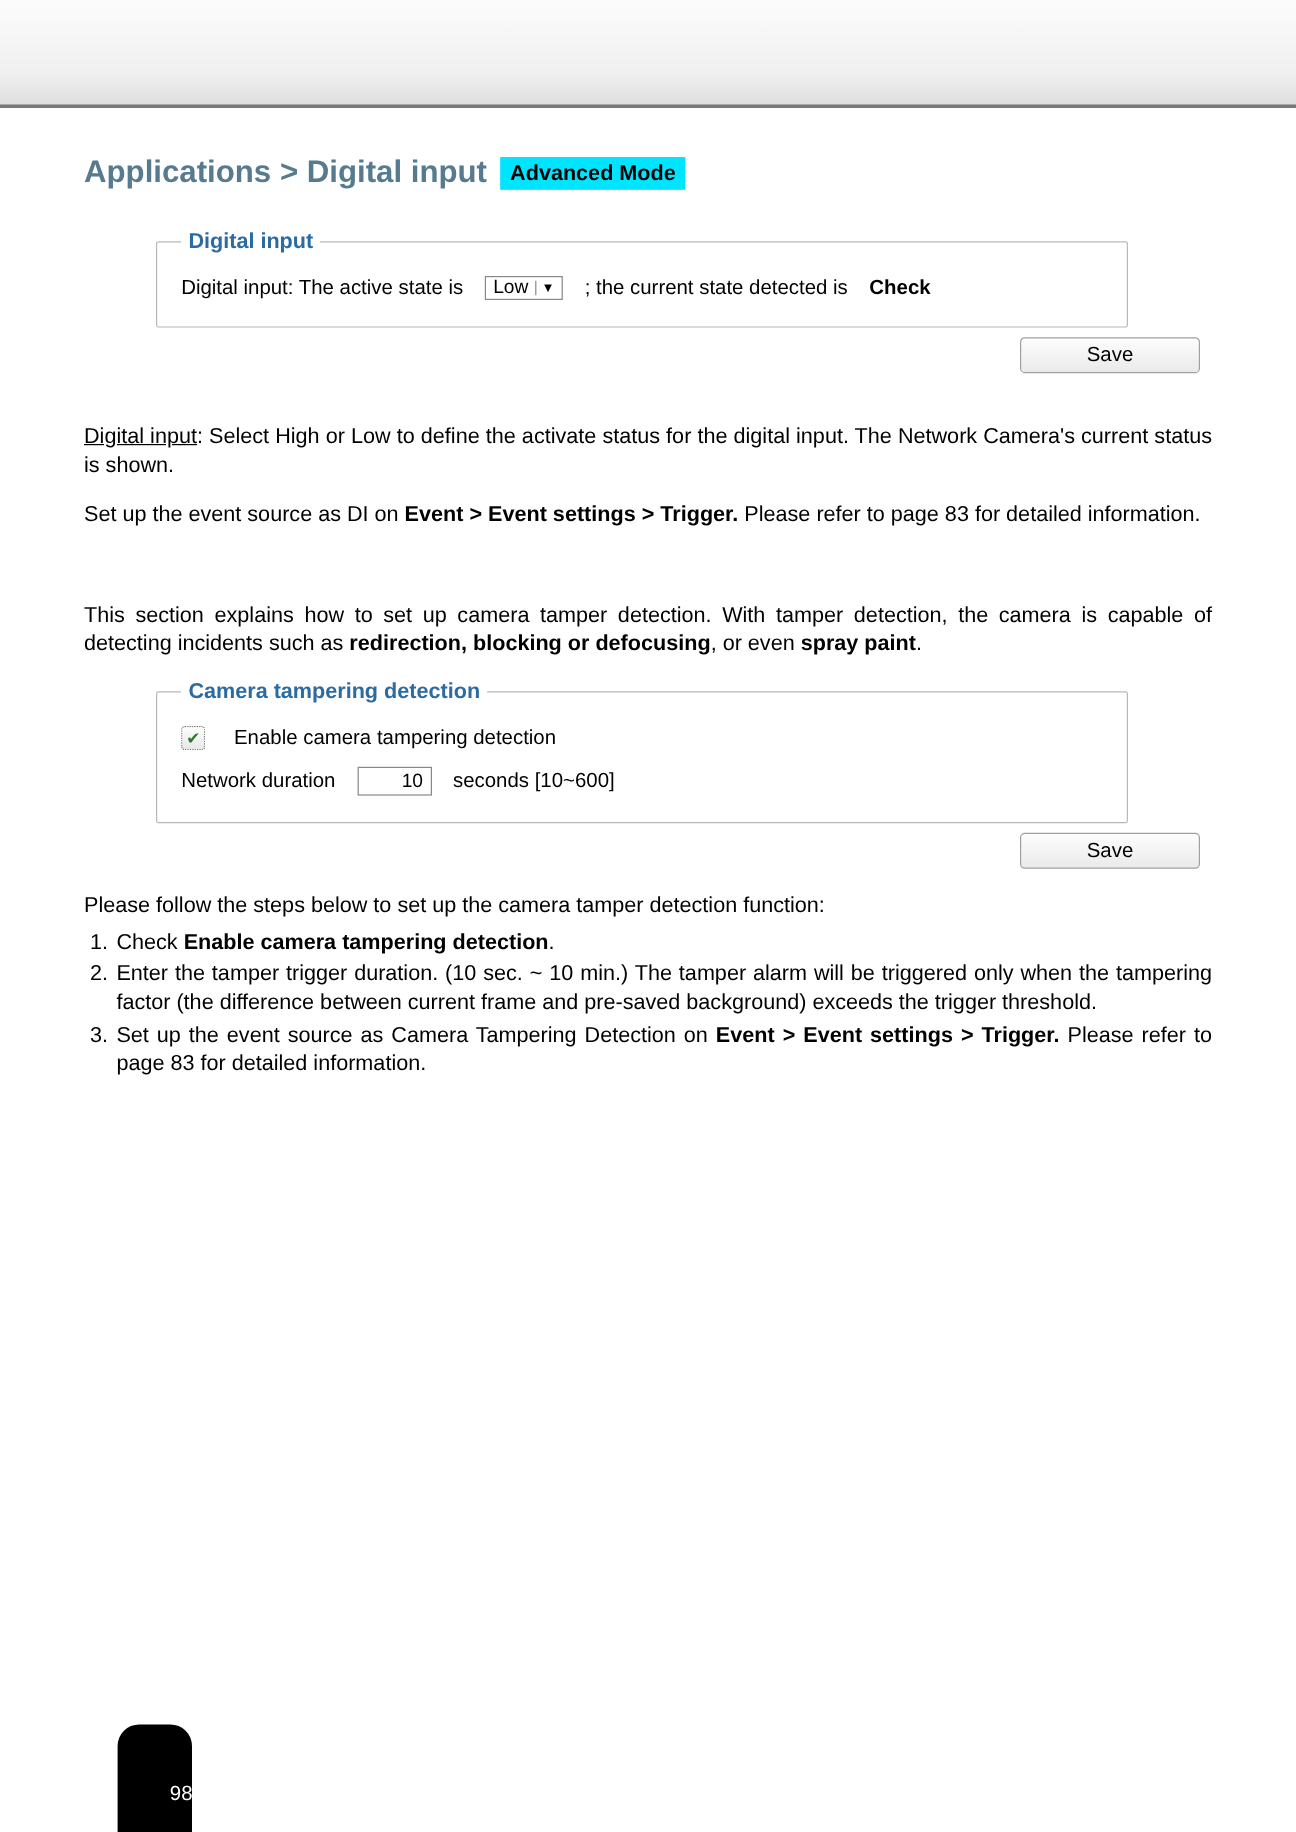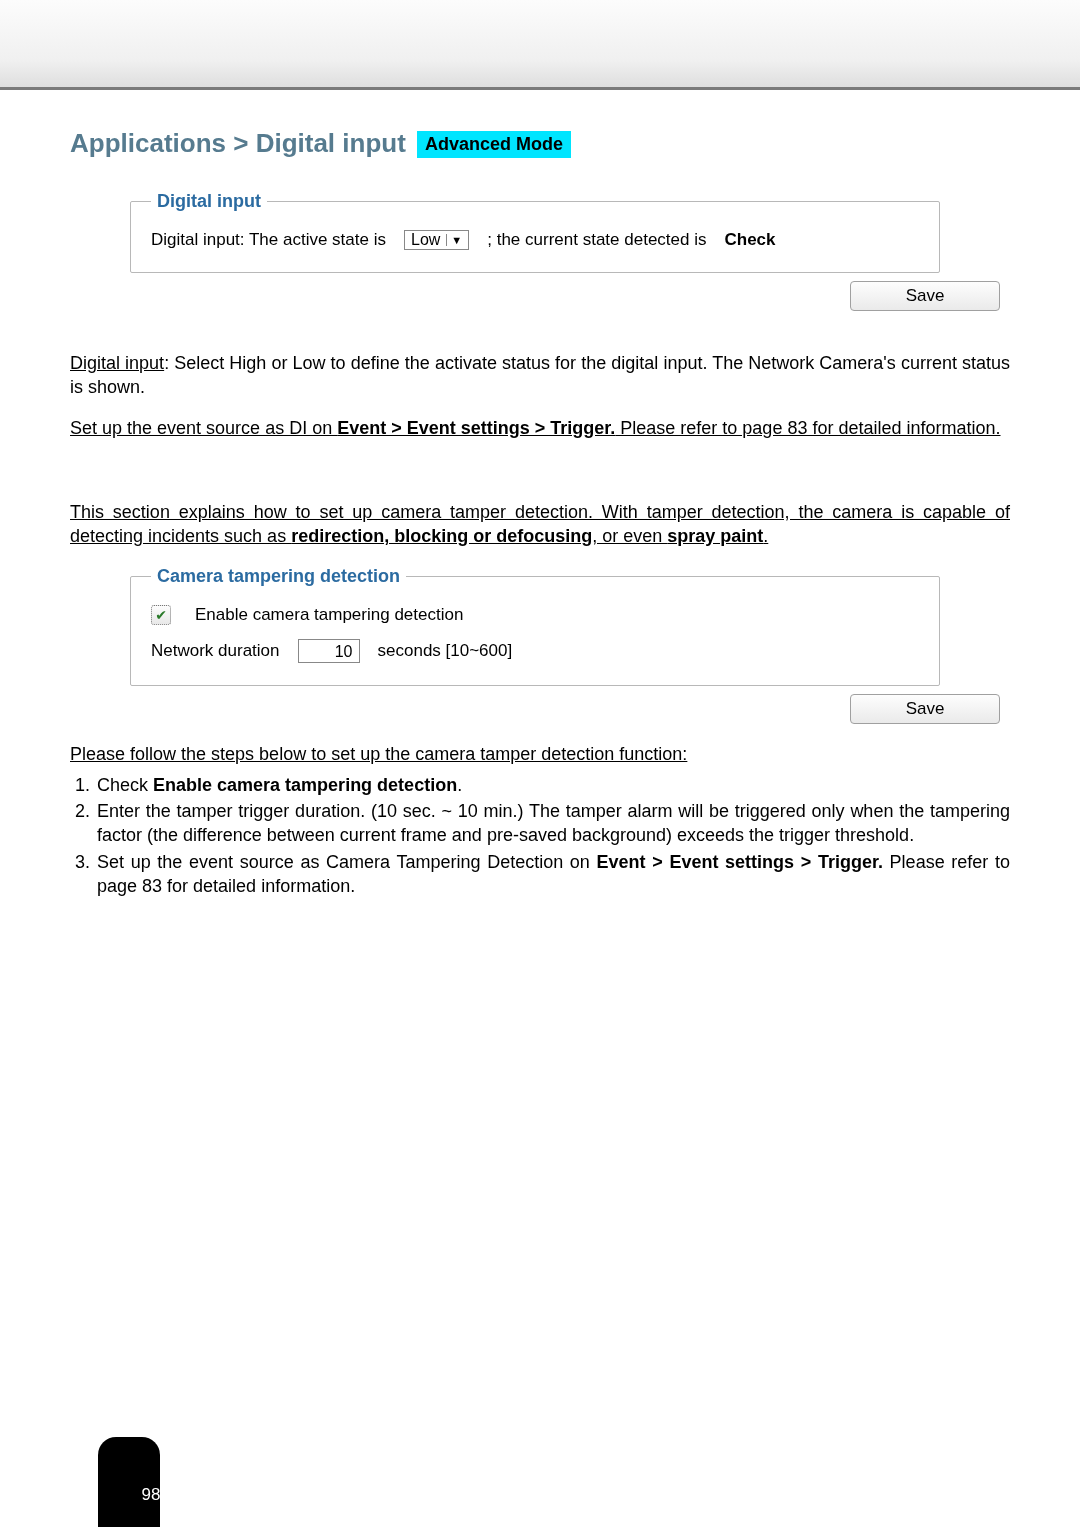--- a/index.html
+++ b/index.html
@@ -91,21 +91,20 @@
     font-size: 18px;
     line-height: 1.35;
     margin: 40px 0 0 0;
     text-align: justify;
   }
   .body-text2 {
     font-size: 18px;
     line-height: 1.35;
     margin: 16px 0 0 0;
     text-align: justify;
-    text-decoration: underline;
   }
   .underline { text-decoration: underline; }
   .bold { font-weight: bold; }
   .checkbox {
     display: inline-flex;
     align-items: center;
     justify-content: center;
     width: 20px;
     height: 20px;
     border: 1px dotted #777;

